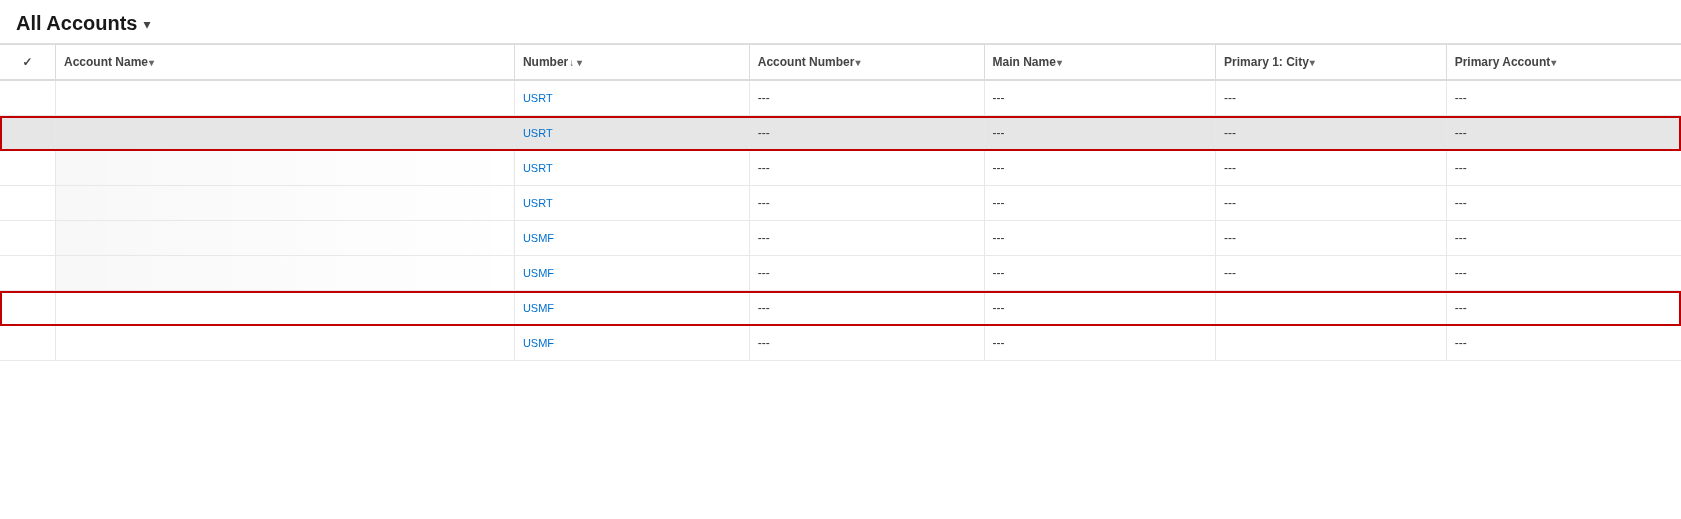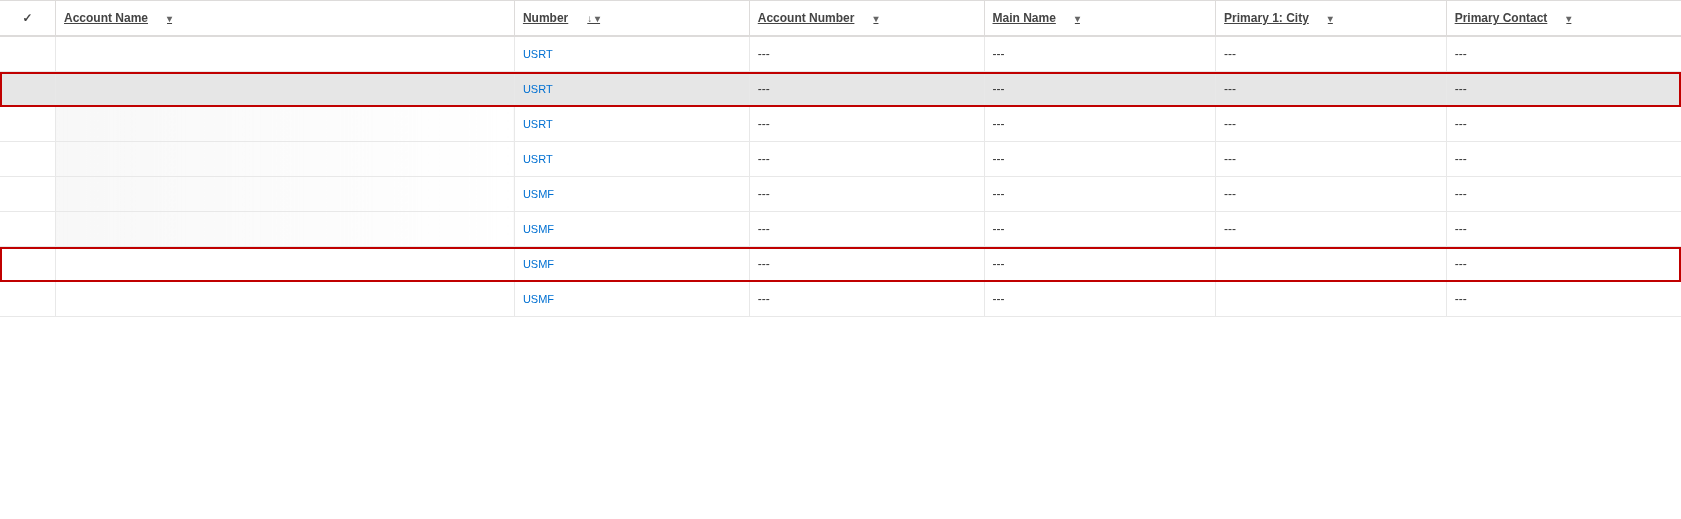--- a/index.html
+++ b/index.html
@@ -65,22 +65,21 @@
       cursor: pointer;
       user-select: none;
     }
     thead tr th:first-child {
       border-left: none;
       text-align: center;
     }
     .th-content {
       display: flex;
       align-items: center;
-      gap: 19px;
-      text-decoration: underline;
+      gap: 1px;
     }
     .sort-icon {
       font-size: 10px;
       color: #666;
     }
     tbody tr {
       border-bottom: 1px solid #e8e8e8;
       background: #fff;
     }
     td {
@@ -103,20 +102,24 @@
     .empty-val {
       color: #333;
       font-size: 12px;
     }
   </style>
 </head>
 <body>
 
 <div class="page-container">
 
+  <div class="header">
+    <span class="header-title">All Accounts</span>
+    <span class="chevron-icon">▾</span>
+  </div>
 
   <div class="table-container">
     <table>
       <colgroup>
         <col class="col-check">
         <col class="col-account-name">
         <col class="col-company">
         <col class="col-account-number">
         <col class="col-main-phone">
         <col class="col-address-city">
@@ -152,21 +155,21 @@
             </div>
           </th>
           <th>
             <div class="th-content">
               <span>Primary 1: City</span>
               <span class="sort-icon">▾</span>
             </div>
           </th>
           <th>
             <div class="th-content">
-              <span>Primary Contact</span>
+              <span>Primary Account</span>
               <span class="sort-icon">▾</span>
             </div>
           </th>
         </tr>
       </thead>
       <tbody id="table-body">
       <tr>
             <td></td>
             <td></td>
             <td><a class="link-text">USRT</a></td>

